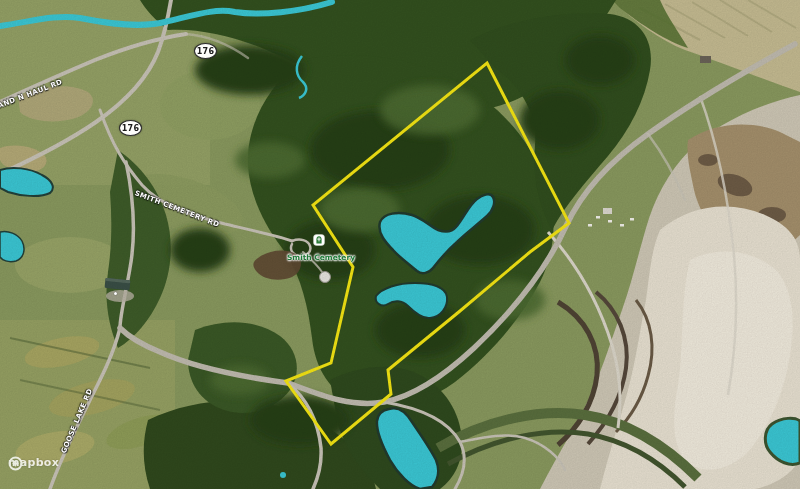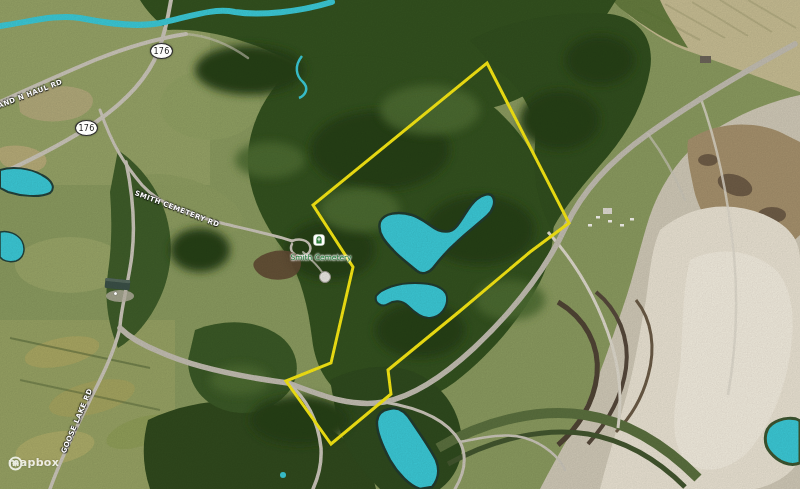--- a/index.html
+++ b/index.html
@@ -12,25 +12,26 @@
   .overlay *{pointer-events:auto;}
   .road-label{
     position:absolute;color:#fff;font-size:7px;font-weight:700;letter-spacing:.45px;
     white-space:nowrap;
     text-shadow:0 0 2px rgba(30,30,30,.95),0 1px 1px rgba(0,0,0,.85),0 -1px 1px rgba(0,0,0,.6);
     transform-origin:center center;
   }
   .shield{
     position:absolute;width:21px;height:14px;background:#fdfdfb;border:1.2px solid #2b2b2b;
     border-radius:50%;display:flex;align-items:center;justify-content:center;
-    font-size:8px;font-weight:400;color:#1c1c1c;letter-spacing:.2px;
+    font-size:8px;font-weight:700;color:#1c1c1c;letter-spacing:.2px;
     box-shadow:0 0 2px rgba(0,0,0,.4);
+    margin-left:44px;
   }
   .poi-cemetery{
-    position:absolute;color:#1f7a38;font-size:7.5px;font-weight:400;white-space:nowrap;
+    position:absolute;color:#1f7a38;font-size:7.5px;font-weight:700;white-space:nowrap;
     text-shadow:0 0 2px #fff,0 0 2px #fff,0 1px 2px #fff,0 -1px 2px #fff;
     transform:translate(-50%,0);
   }
   .poi-compound{
     position:absolute;color:#cda83e;font-size:7px;font-weight:700;text-align:center;
     line-height:8.5px;white-space:nowrap;transform:translate(-50%,0);
     text-shadow:0 0 2px rgba(25,30,15,.95),0 1px 1px rgba(0,0,0,.8);
   }
   .poi-dot{position:absolute;width:3px;height:3px;border-radius:50%;background:#fff;
     box-shadow:0 0 1px #333;}

